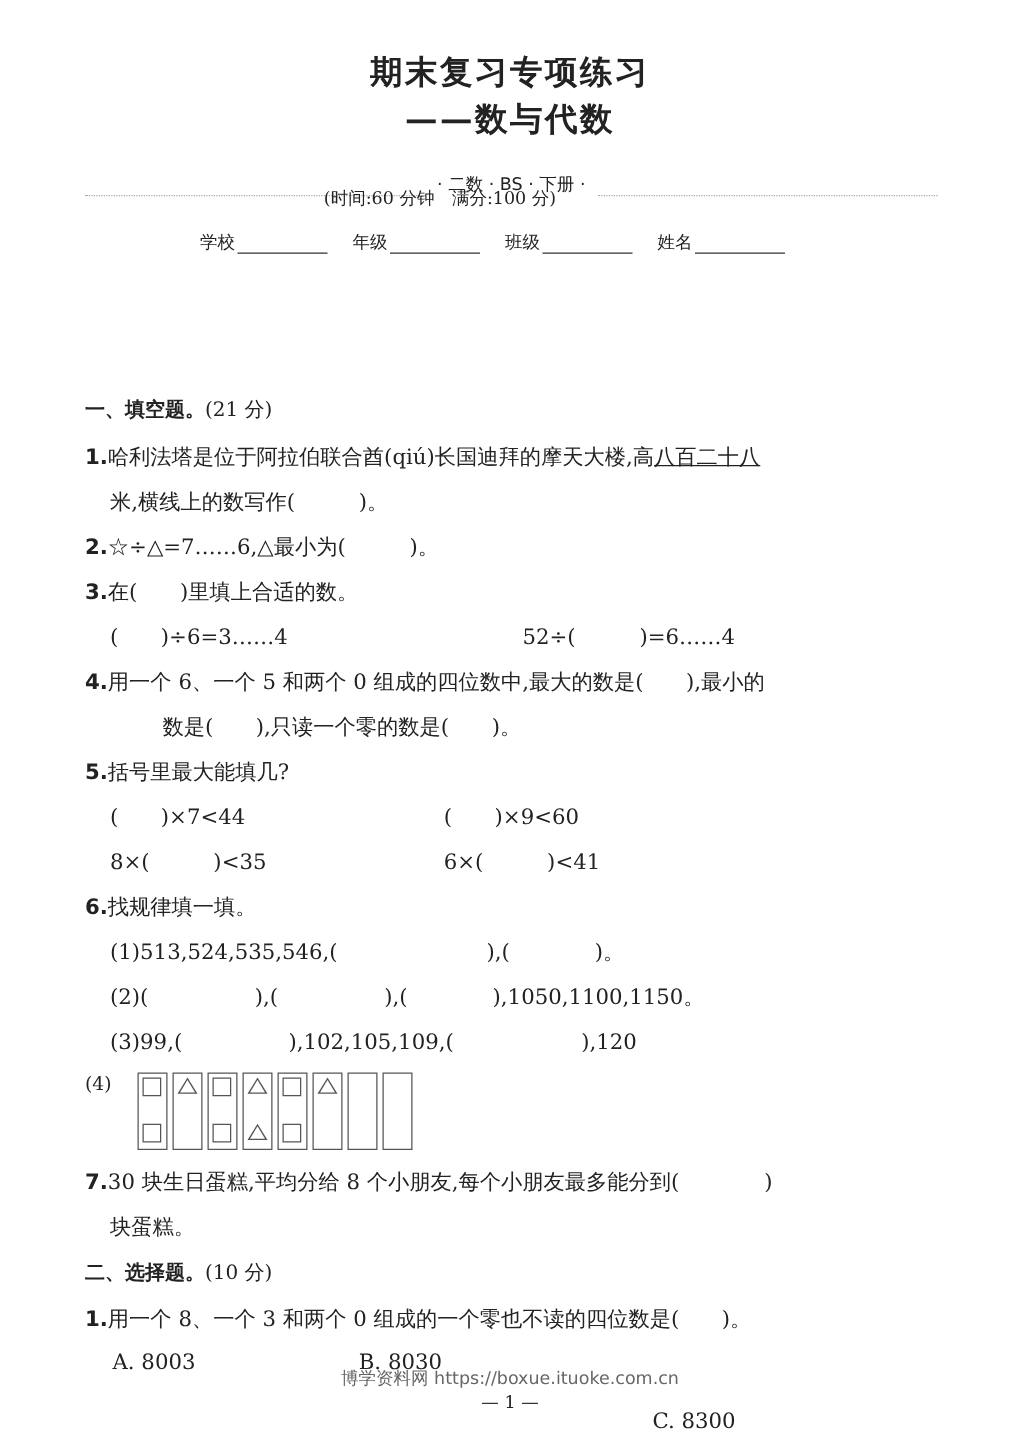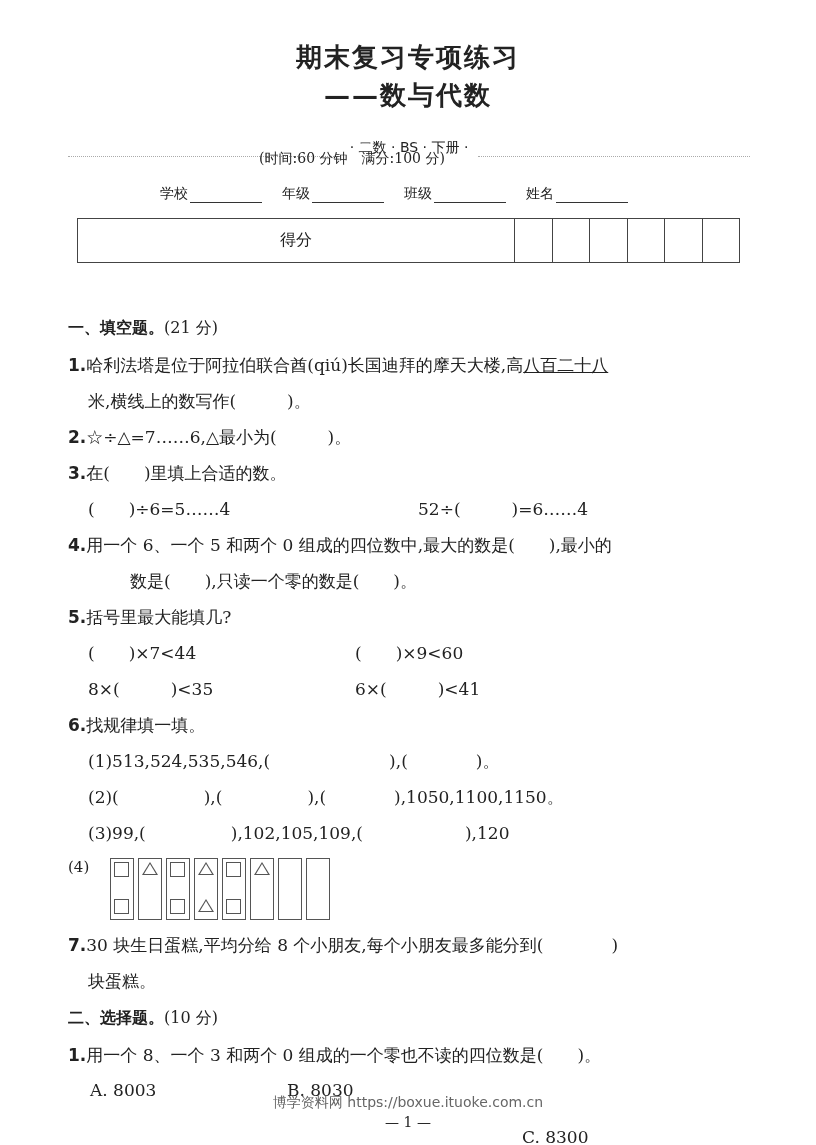--- a/index.html
+++ b/index.html
@@ -59,41 +59,32 @@
       <span class="blank"></span>
     </span>
   <span class="f">
       <span>姓名</span>
       <span class="blank"></span>
     </span>
 </div>
 
 <table class="score">
   <tbody>
-  <tr>
-    <td>得分</td>
-    <td></td>
-    <td></td>
-    <td></td>
-    <td></td>
-    <td></td>
-    <td></td>
-  </tr>
 </tbody>
   </table>
 
 <div class="abs sec" style="left:68px; top:318px;"><span>一、填空题。</span><span class="pts">(21 分)</span></div>
 
 <div class="abs q" style="left:68px; top:354px;"><span class="qn">1.</span><span>哈利法塔是位于阿拉伯联合酋(qiú)长国迪拜的摩天大楼,高</span><span class="u">八百二十八</span></div>
 <div class="abs q" style="left:88px; top:390px;">米,横线上的数写作(　　　)。</div>
 
 <div class="abs q" style="left:68px; top:426px;text-align:right;"><span class="qn">2.</span><span>☆÷△=7……6,△最小为(　　　)。</span></div>
 
 <div class="abs q" style="left:68px; top:462px;"><span class="qn">3.</span><span>在(　　)里填上合适的数。</span></div>
-<div class="abs q" style="left:88px; top:498px;">(　　)÷6=5……4</div>
+<div class="abs q" style="left:88px; top:498px;">(　　)÷6=3……4</div>
 <div class="abs q" style="left:418px; top:498px;">52÷(　　　)=6……4</div>
 
 <div class="abs q" style="left:68px; top:534px;"><span class="qn">4.</span><span>用一个 6、一个 5 和两个 0 组成的四位数中,最大的数是(　　),最小的</span></div>
 <div class="abs q" style="left:88px; top:570px;margin-left:42px;">数是(　　),只读一个零的数是(　　)。</div>
 
 <div class="abs q" style="left:68px; top:606px;"><span class="qn">5.</span><span>括号里最大能填几?</span></div>
 <div class="abs q" style="left:88px; top:642px;">(　　)×7&lt;44</div>
 <div class="abs q" style="left:355px; top:642px;">(　　)×9&lt;60</div>
 <div class="abs q" style="left:88px; top:678px;">8×(　　　)&lt;35</div>
 <div class="abs q" style="left:355px; top:678px;">6×(　　　)&lt;41</div>

